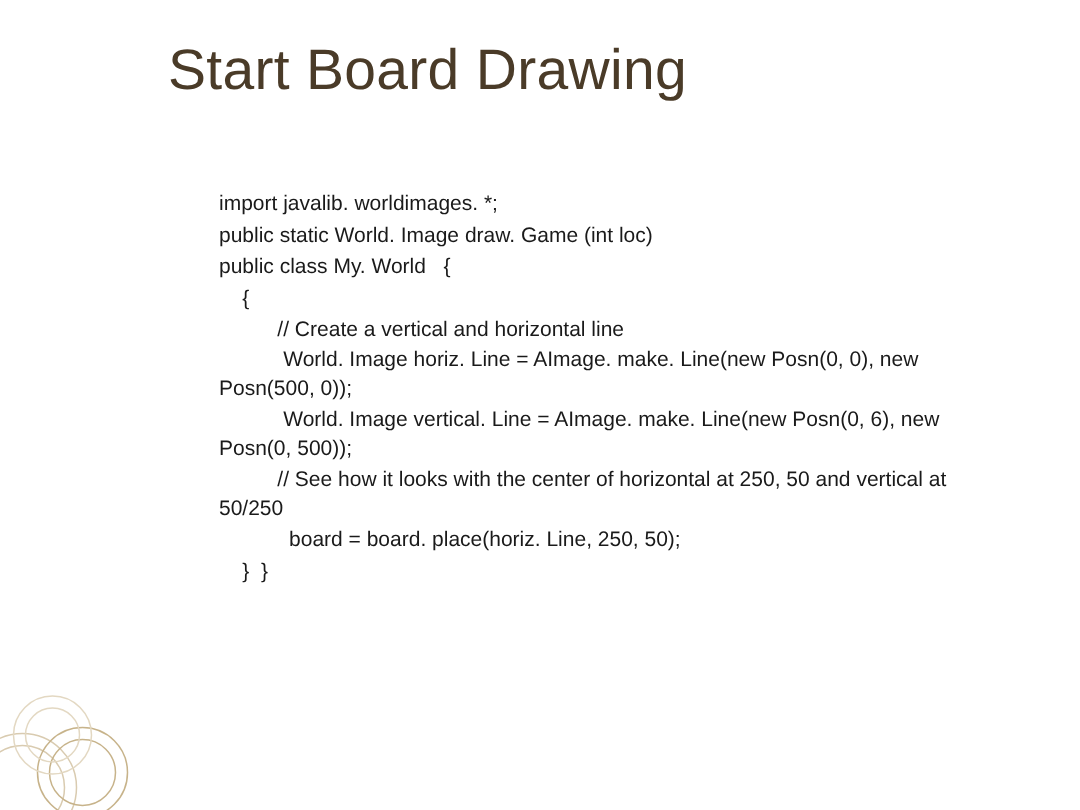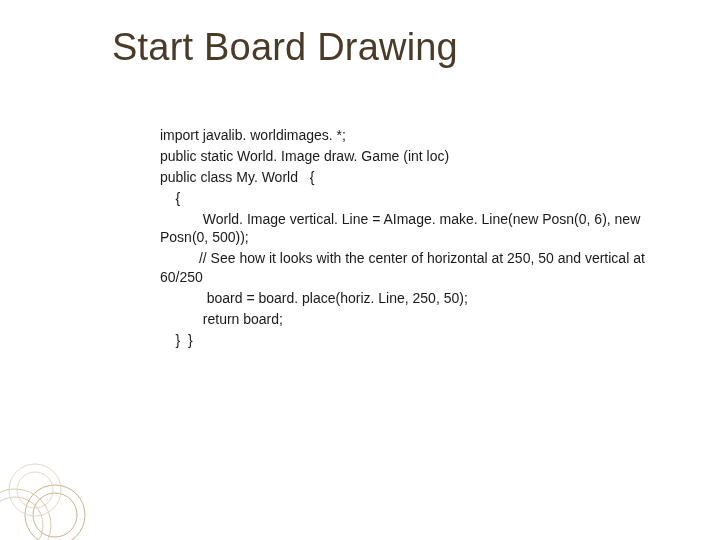--- a/index.html
+++ b/index.html
@@ -29,21 +29,20 @@
     text-align: right;
   }
   .body {
     position: absolute;
     top: 126px;
     left: 146px;
     width: 530px;
     font-size: 14px;
     line-height: 1.35;
     color: #1a1a1a;
-    margin-left: 14px;
   }
   .body p {
     margin: 0 0 2px 0;
     white-space: pre-wrap;
   }
   .corner-deco {
     position: absolute;
     left: 0;
     bottom: 0;
     width: 120px;
@@ -56,24 +55,25 @@
 
 <div class="slide">
 
   <div class="title">Start Board Drawing</div>
 
   <div class="body">
     <p>import javalib. worldimages. *;</p>
     <p>public static World. Image draw. Game (int loc)</p>
     <p>public class My. World   {</p>
     <p>    {</p>
+    <p>          // Create a vertical and horizontal line</p>
+    <p>           World. Image horiz. Line = AImage. make. Line(new Posn(0, 0), new Posn(500, 0));</p>
     <p>           World. Image vertical. Line = AImage. make. Line(new Posn(0, 6), new Posn(0, 500));</p>
-    <p>          // See how it looks with the center of horizontal at 250, 50 and vertical at 60/250</p>
+    <p>          // See how it looks with the center of horizontal at 250, 50 and vertical at 50/250</p>
     <p>            board = board. place(horiz. Line, 250, 50);</p>
-    <p>           return board;</p>
     <p>    }  }</p>
   </div>
 
   <svg class="corner-deco" viewBox="0 0 120 110">
     <circle cx="15" cy="95" r="36" fill="none" stroke="#d9cbb0" stroke-width="1"></circle>
     <circle cx="15" cy="95" r="28" fill="none" stroke="#d9cbb0" stroke-width="1"></circle>
     <circle cx="55" cy="85" r="30" fill="none" stroke="#c7b38a" stroke-width="1"></circle>
     <circle cx="55" cy="85" r="22" fill="none" stroke="#c7b38a" stroke-width="1"></circle>
     <circle cx="35" cy="60" r="26" fill="none" stroke="#e3d8c2" stroke-width="1"></circle>
     <circle cx="35" cy="60" r="18" fill="none" stroke="#e3d8c2" stroke-width="1"></circle>

